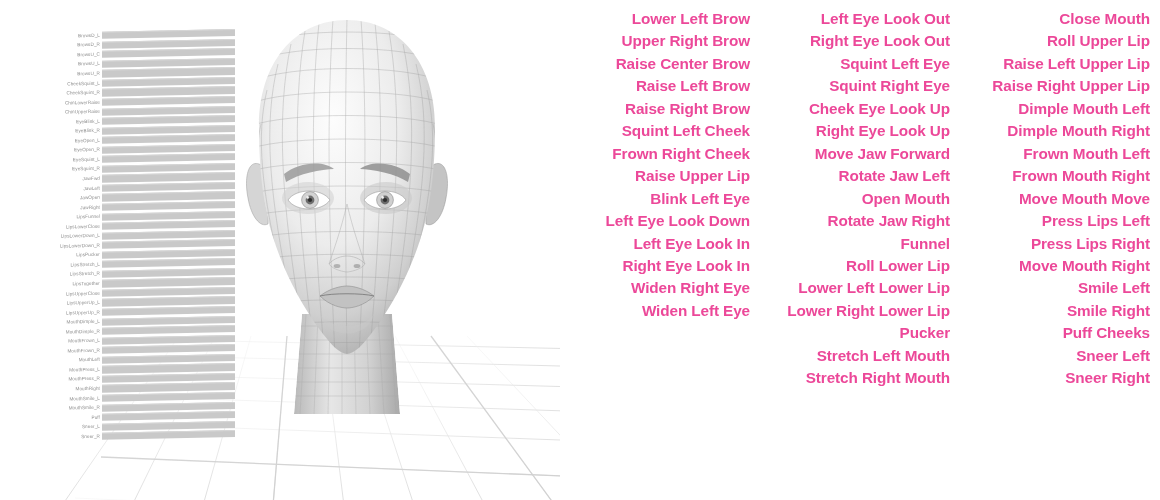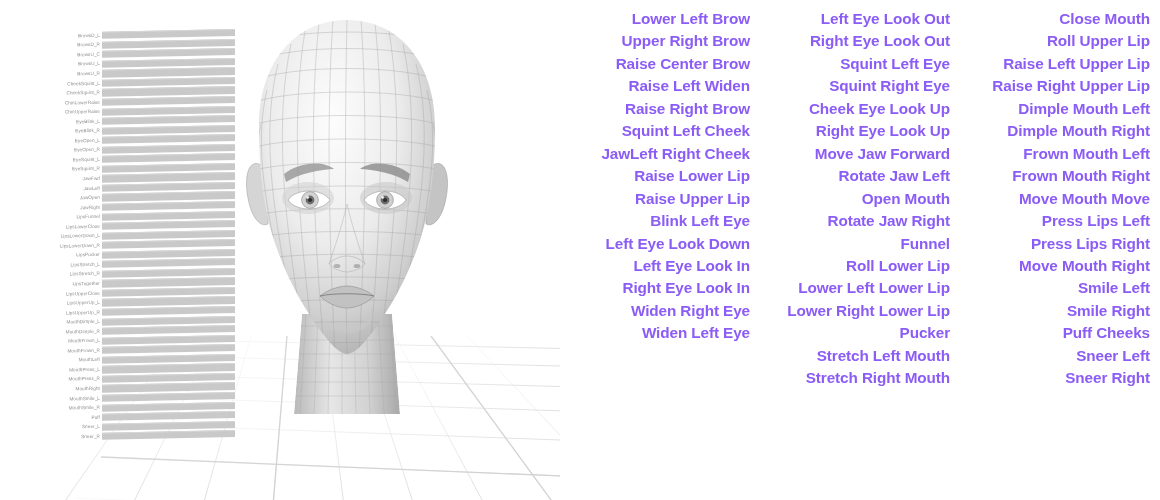--- a/index.html
+++ b/index.html
@@ -82,21 +82,21 @@
   .label-col {
     flex: 1 1 0;
     display: flex;
     flex-direction: column;
     align-items: flex-end;
     padding-right: 10px;
   }
   .label-col .label-item {
     font-size: 15.3px;
     line-height: 22.45px;
-    color: #8b5cf6;
+    color: #ec4899;
     font-weight: bold;
     white-space: nowrap;
     text-align: right;
     letter-spacing: -0.1px;
   }
 </style>
 </head>
 <body>
 
 <div id="root">
@@ -441,25 +441,24 @@
           <div class="slider-track"></div>
         </div>
       </div>
   </div>
 
   <div id="label-columns">
       <div class="label-col">
         <div class="label-item">Lower Left Brow</div>
         <div class="label-item">Upper Right Brow</div>
         <div class="label-item">Raise Center Brow</div>
-        <div class="label-item">Raise Left Widen</div>
+        <div class="label-item">Raise Left Brow</div>
         <div class="label-item">Raise Right Brow</div>
         <div class="label-item">Squint Left Cheek</div>
-        <div class="label-item">JawLeft Right Cheek</div>
-        <div class="label-item">Raise Lower Lip</div>
+        <div class="label-item">Frown Right Cheek</div>
         <div class="label-item">Raise Upper Lip</div>
         <div class="label-item">Blink Left Eye</div>
         <div class="label-item">Left Eye Look Down</div>
         <div class="label-item">Left Eye Look In</div>
         <div class="label-item">Right Eye Look In</div>
         <div class="label-item">Widen Right Eye</div>
         <div class="label-item">Widen Left Eye</div>
       </div>
       <div class="label-col">
         <div class="label-item">Left Eye Look Out</div>

